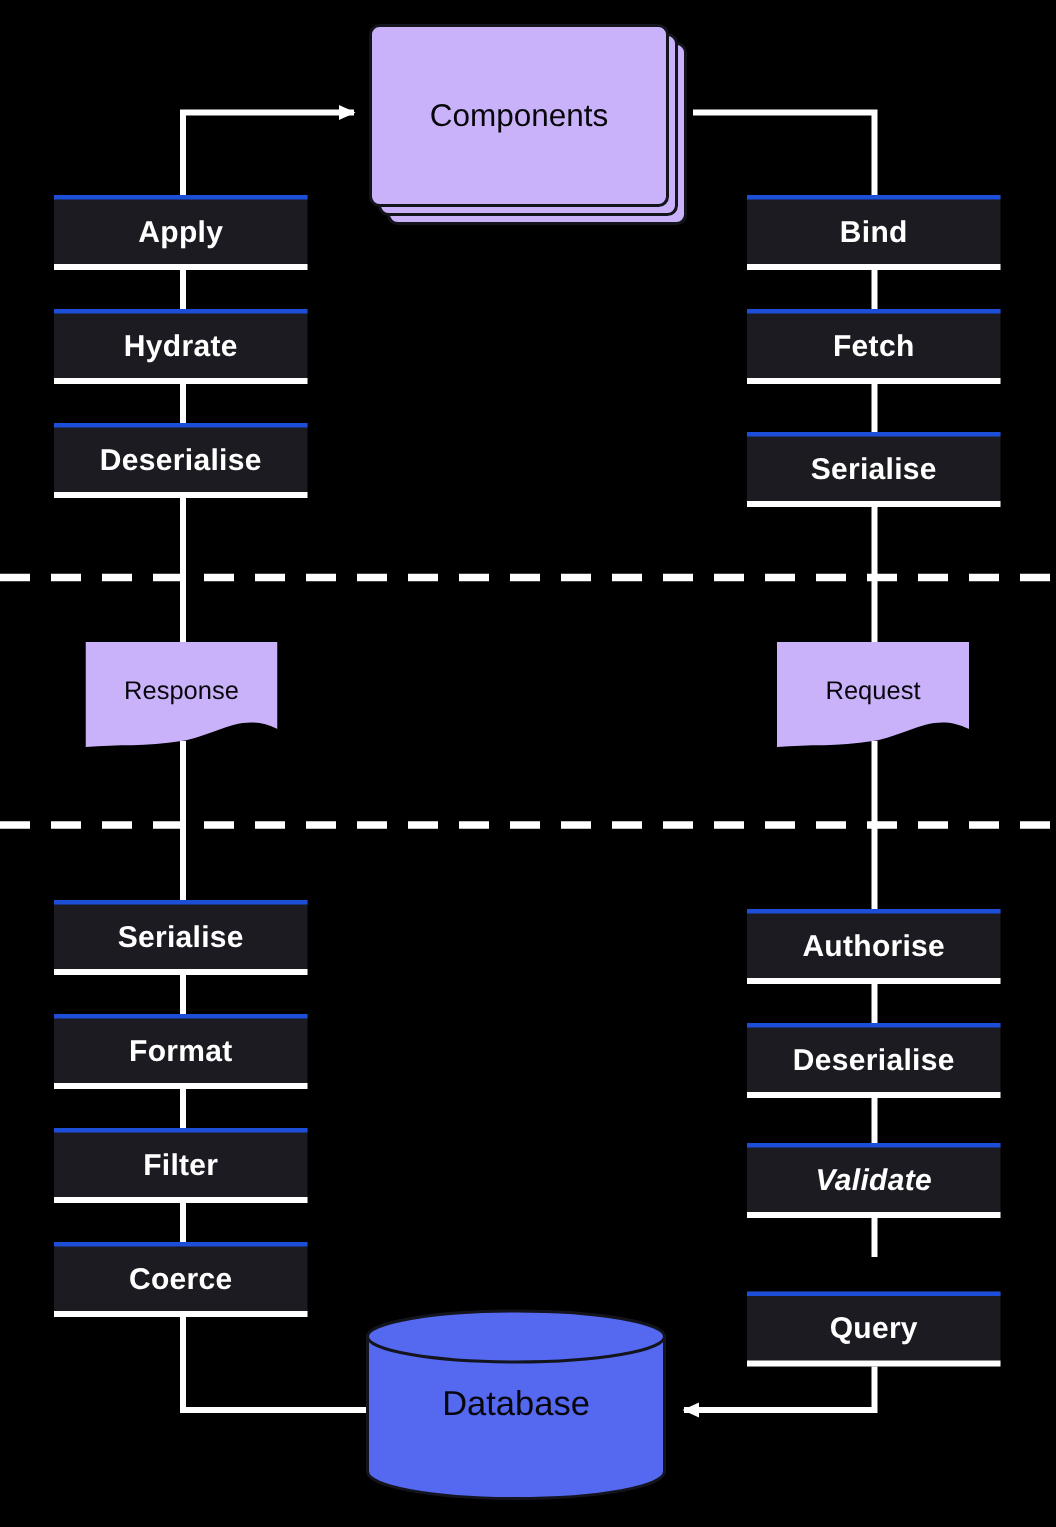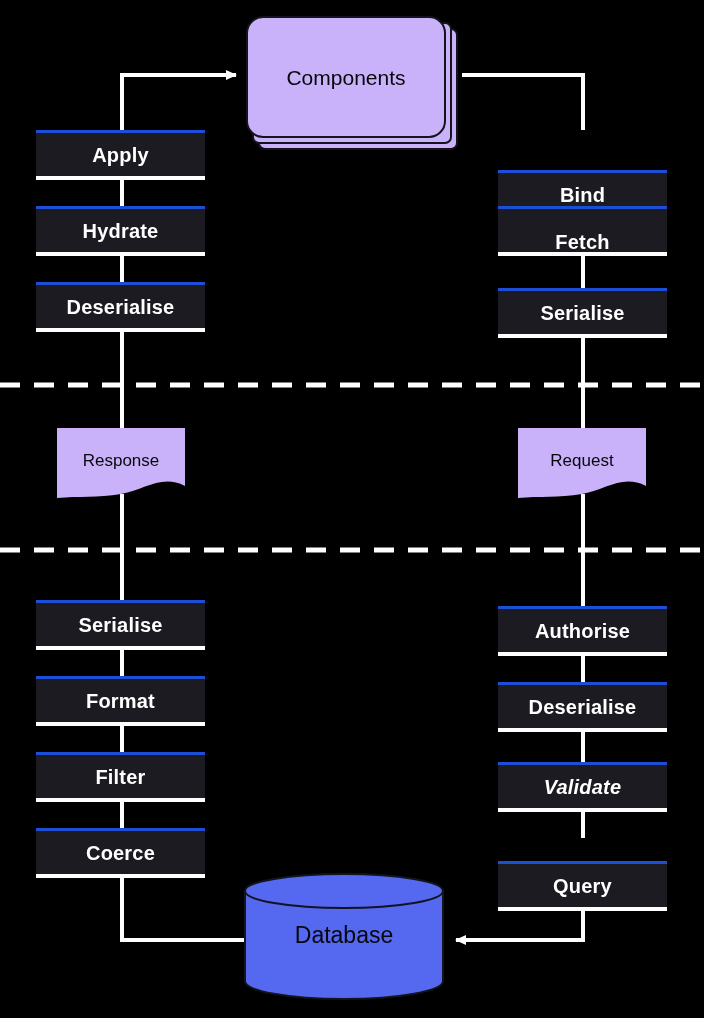--- a/index.html
+++ b/index.html
@@ -58,21 +58,21 @@
     box-sizing: border-box;
     background: #c9b2f9;
     border: 2px solid #14141c;
     border-radius: 7px;
   }
   .stack-front {
     position: absolute;
     box-sizing: border-box;
     background: #c9b2f9;
     border: 2px solid #14141c;
-    border-radius: 17px;
+    border-radius: 7px;
     display: flex;
     align-items: center;
     justify-content: center;
     color: #07070b;
     font-size: 21px;
     line-height: 1;
   }
 
   
   .doc-shape {
@@ -172,24 +172,24 @@
     <div class="stage-box" style="left:36px; top:130px; width:169px; height:50px;">
       <span>Apply</span>
     </div>
     <div class="stage-box" style="left:36px; top:206px; width:169px; height:50px;">
       <span>Hydrate</span>
     </div>
     <div class="stage-box" style="left:36px; top:282px; width:169px; height:50px;">
       <span>Deserialise</span>
     </div>
 
-    <div class="stage-box" style="left:498px; top:130px; width:169px; height:50px;margin-top:40px;">
+    <div class="stage-box" style="left:498px; top:130px; width:169px; height:50px;">
       <span>Bind</span>
     </div>
-    <div class="stage-box" style="left:498px; top:206px; width:169px; height:50px;align-items:flex-end;">
+    <div class="stage-box" style="left:498px; top:206px; width:169px; height:50px;">
       <span>Fetch</span>
     </div>
     <div class="stage-box" style="left:498px; top:288px; width:169px; height:50px;">
       <span>Serialise</span>
     </div>
 
     <div class="doc-shape" style="left:57px; top:428px; width:128px; height:72px;">
       <svg width="128" height="72" viewBox="0 0 128 72" xmlns="http://www.w3.org/2000/svg">
         <path d="M0,0 L128,0 L128,58 C104,46 88,62 64,66 C40,70 22,68 0,70 Z" fill="#c9b2f9"></path>
       </svg>

